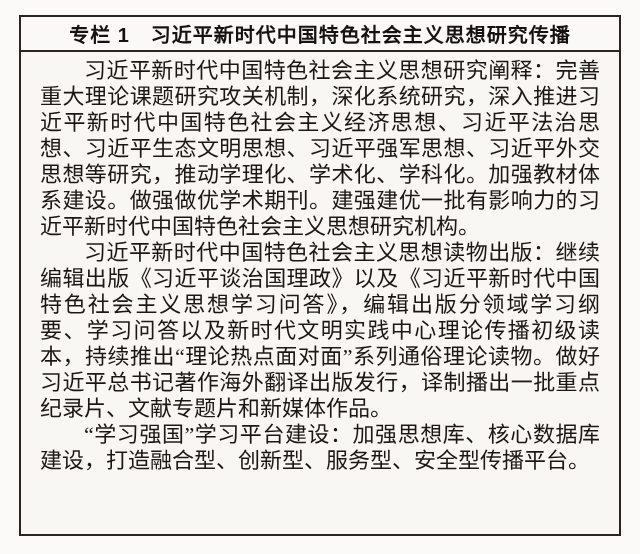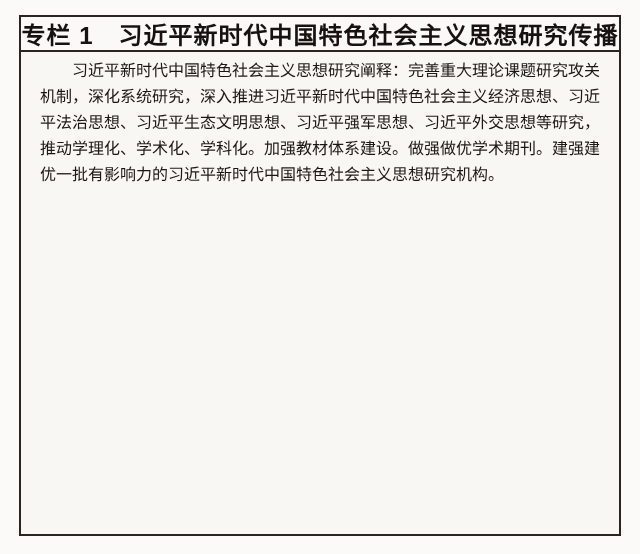--- a/index.html
+++ b/index.html
@@ -36,44 +36,46 @@
     box-sizing: content-box;
     border-bottom: 2px solid #2b2522;
     display: flex;
     align-items: center;
     justify-content: center;
     background: #faf9f7;
   }
   .panel-title span {
     font-family: "Liberation Sans", sans-serif;
     font-weight: bold;
-    font-size: 24px;
+    font-size: 20px;
     letter-spacing: 1px;
     color: #17120f;
     white-space: nowrap;
   }
   .panel-body {
     padding: 6px 19px 8px 19px;
     color: #1c1713;
   }
   .panel-body p {
     margin: 0;
-    font-size: 16px;
+    font-size: 22px;
     line-height: 26px;
     text-align: justify;
     text-justify: inter-character;
     text-indent: 2em;
     font-family: "Liberation Serif", serif;
   }
 </style>
 </head>
 <body>
 
 <div class="page">
   <div class="panel">
     <div class="panel-title">
       <span>专栏 1　习近平新时代中国特色社会主义思想研究传播</span>
     </div>
     <div class="panel-body">
       <p>习近平新时代中国特色社会主义思想研究阐释：完善重大理论课题研究攻关机制，深化系统研究，深入推进习近平新时代中国特色社会主义经济思想、习近平法治思想、习近平生态文明思想、习近平强军思想、习近平外交思想等研究，推动学理化、学术化、学科化。加强教材体系建设。做强做优学术期刊。建强建优一批有影响力的习近平新时代中国特色社会主义思想研究机构。</p>
+      <p>习近平新时代中国特色社会主义思想读物出版：继续编辑出版《习近平谈治国理政》以及《习近平新时代中国特色社会主义思想学习问答》，编辑出版分领域学习纲要、学习问答以及新时代文明实践中心理论传播初级读本，持续推出“理论热点面对面”系列通俗理论读物。做好习近平总书记著作海外翻译出版发行，译制播出一批重点纪录片、文献专题片和新媒体作品。</p>
+      <p>“学习强国”学习平台建设：加强思想库、核心数据库建设，打造融合型、创新型、服务型、安全型传播平台。</p>
     </div>
   </div>
 </div>
 
 </body></html>

